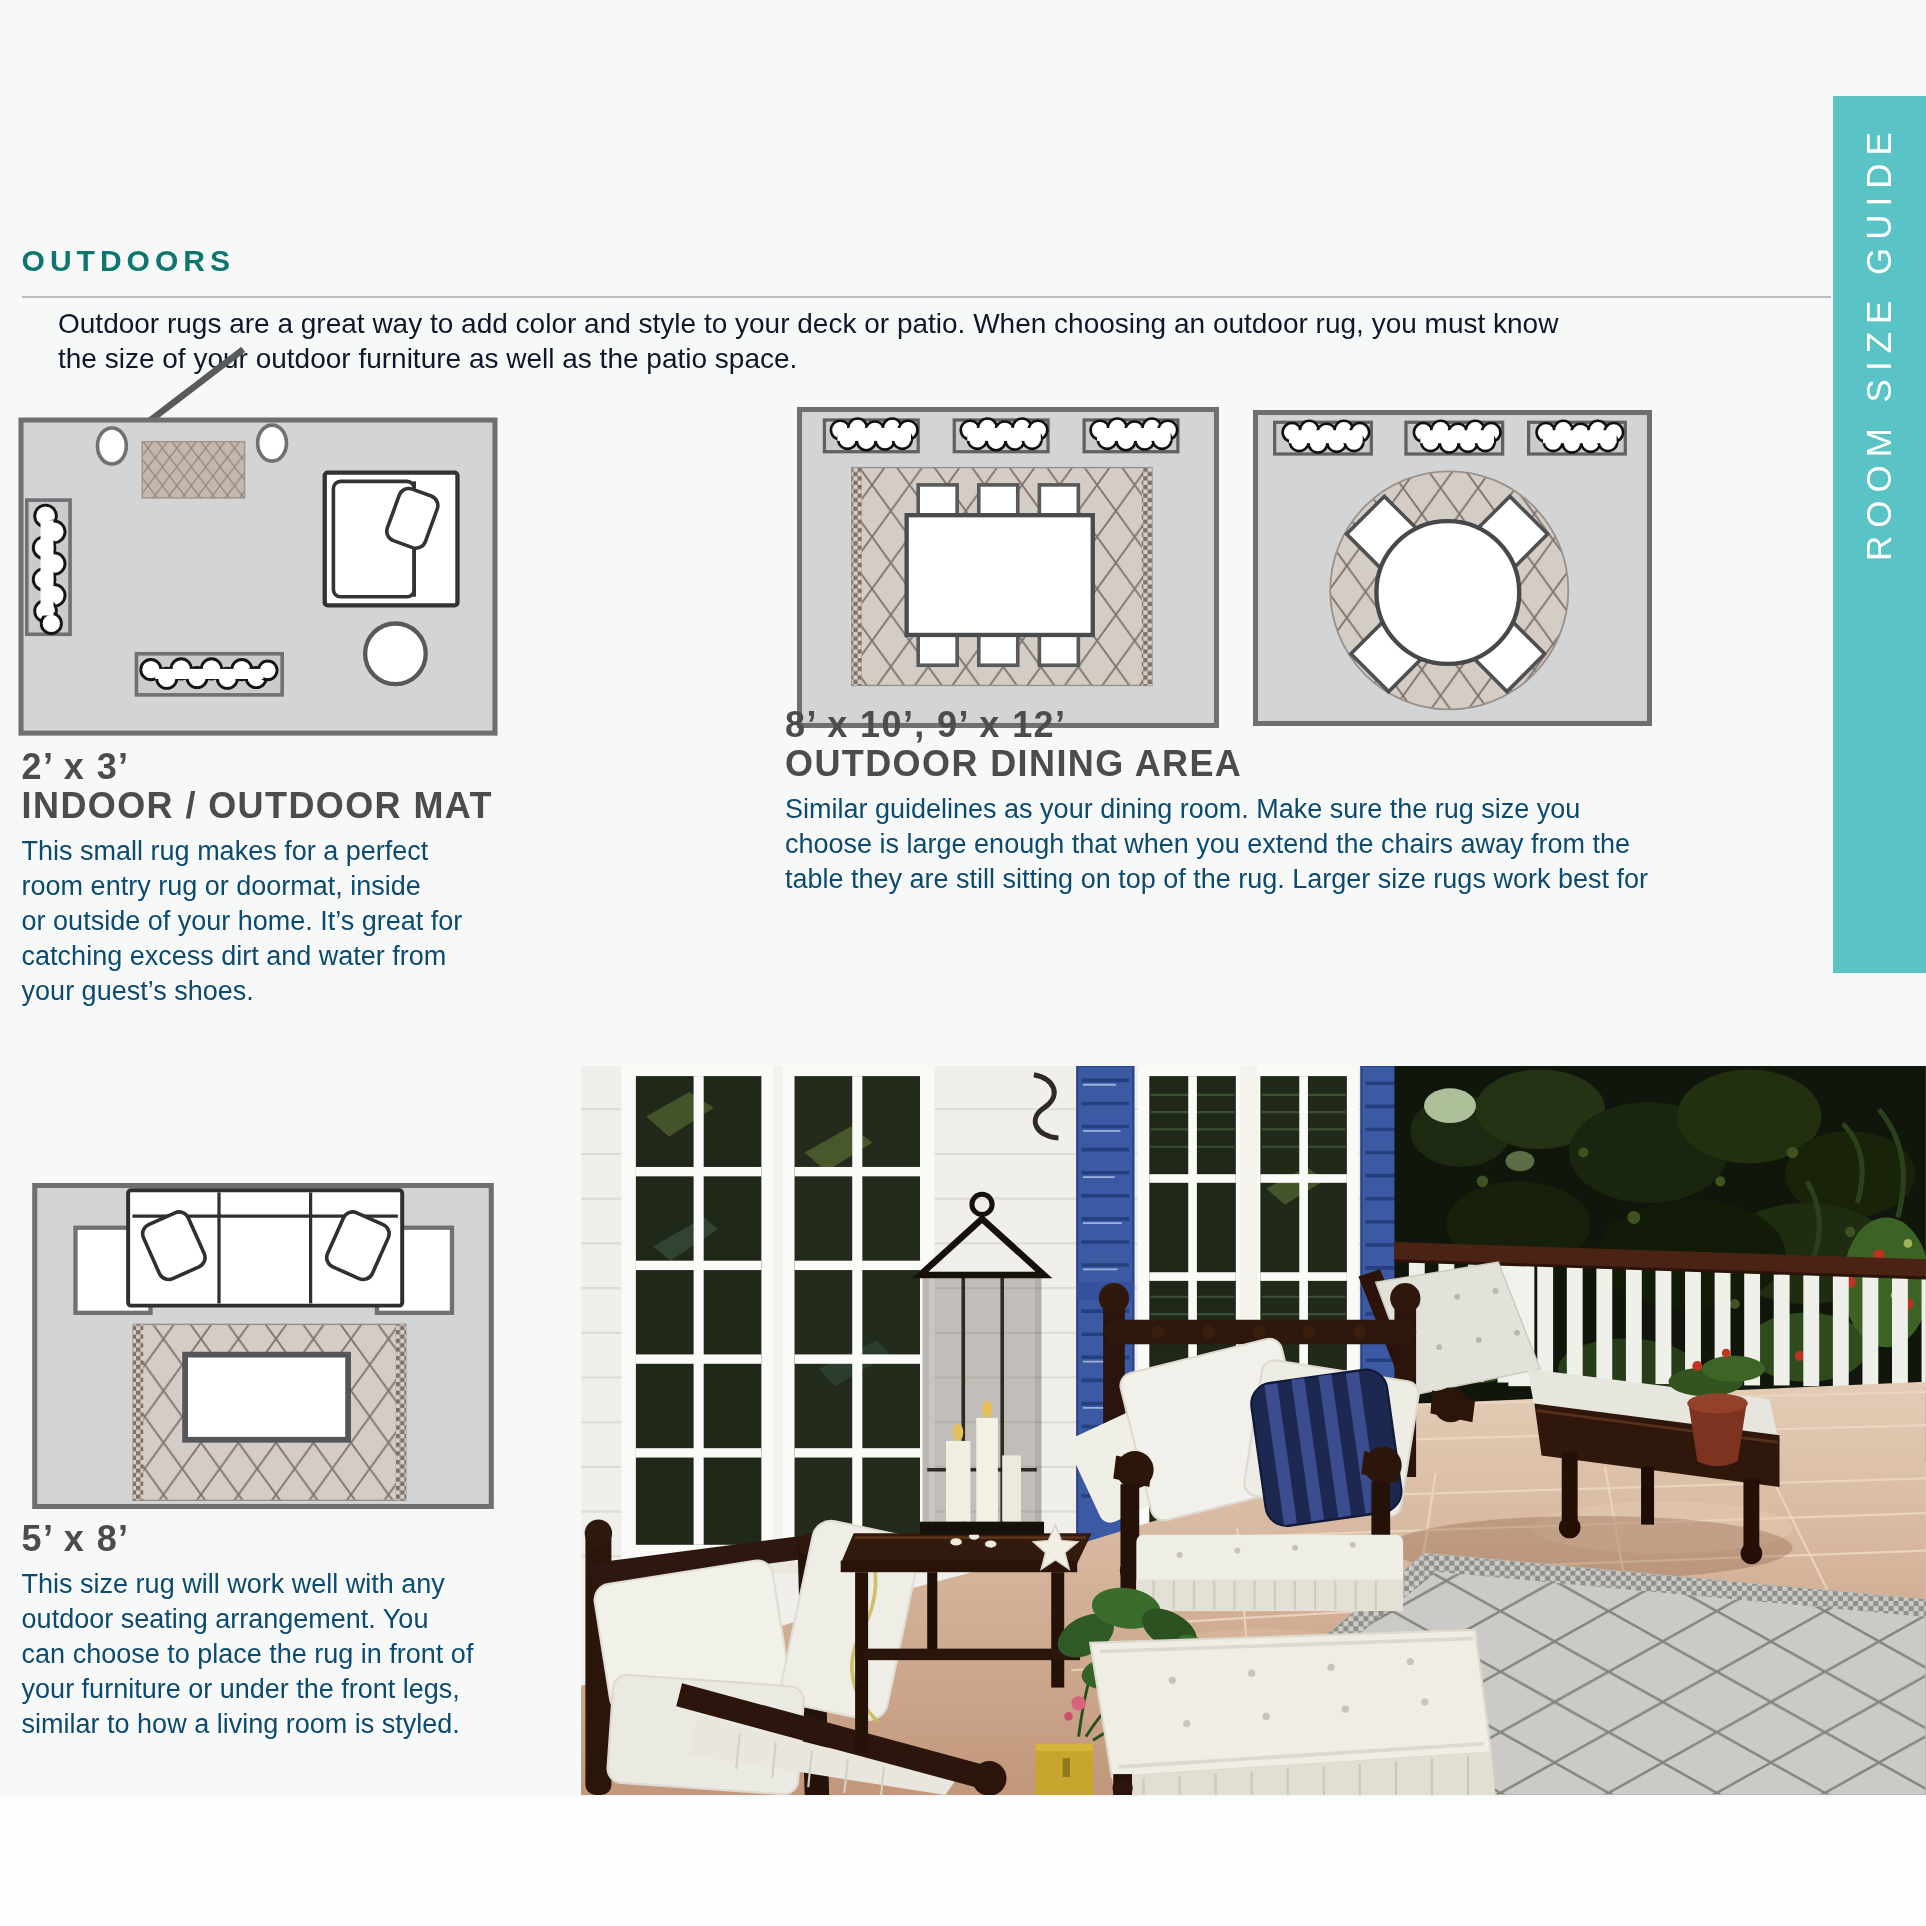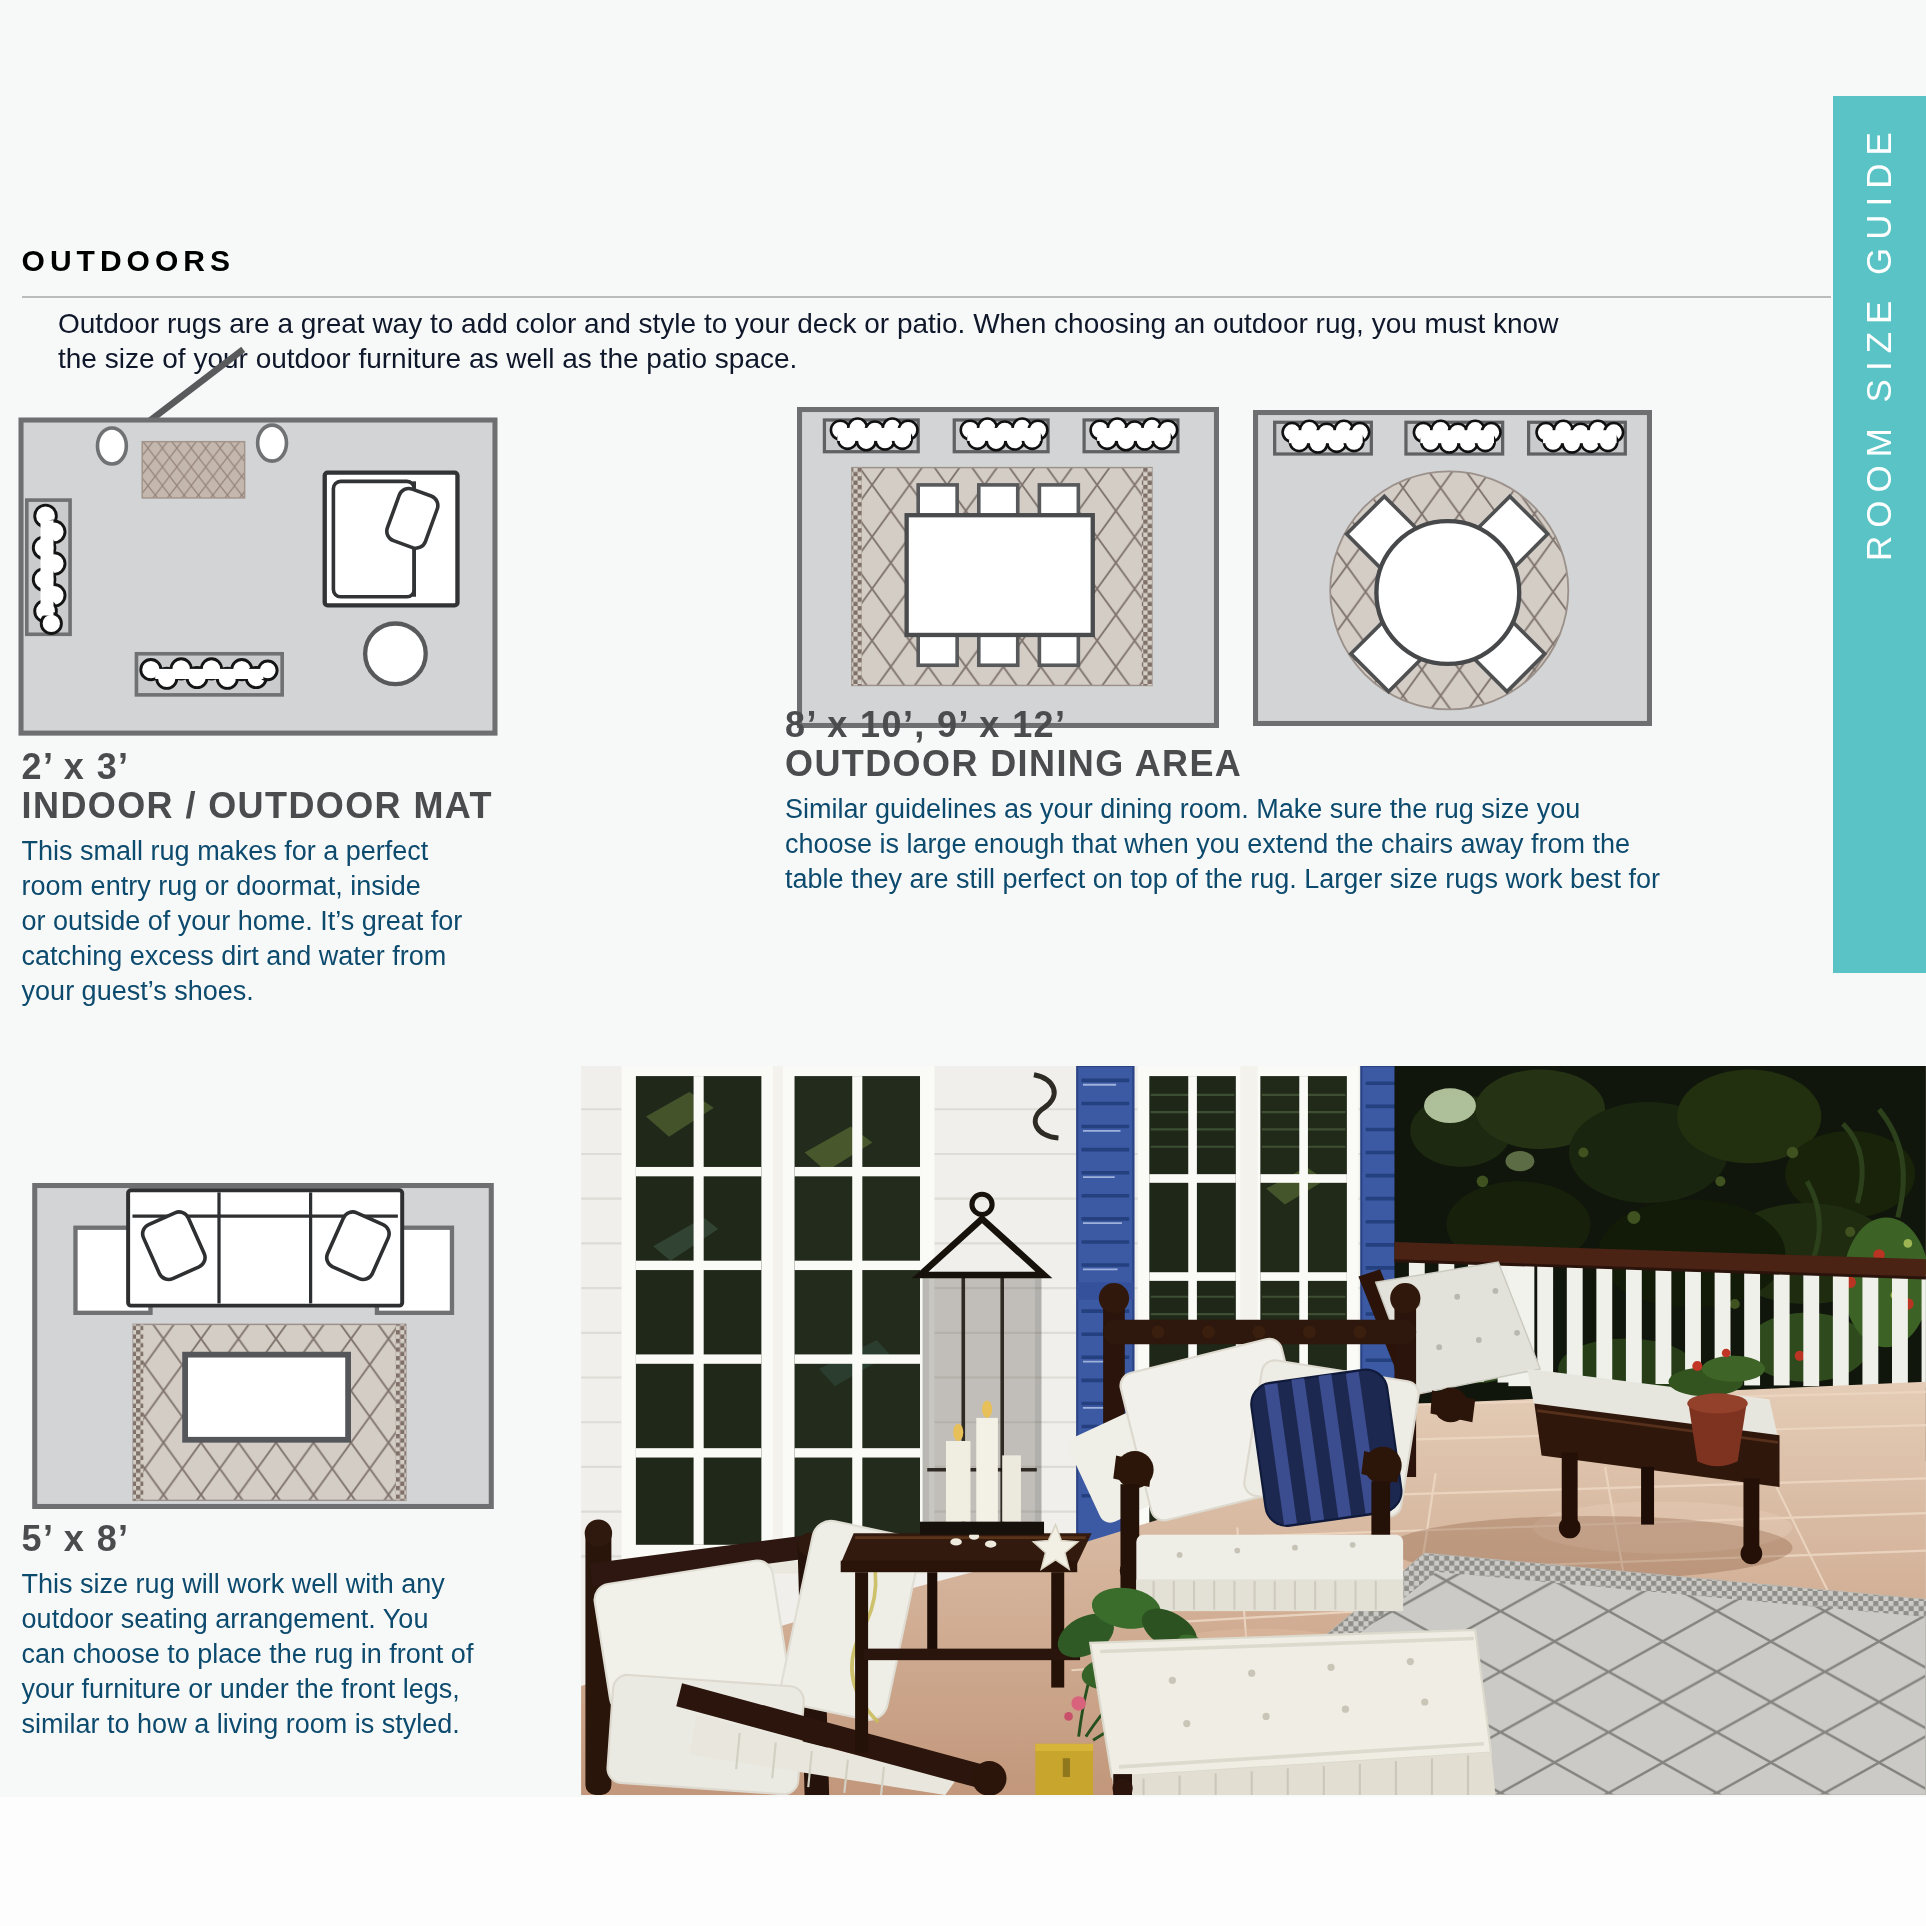--- a/index.html
+++ b/index.html
@@ -2,21 +2,21 @@
 <html style="font-size:11.5px"><head>
 <meta charset="utf-8">
 <style>
   html,body{margin:0;padding:0;background:#e8e8e8;}
   .page{position:relative;width:1926px;height:1926px;background:#f7f8f8;overflow:hidden;
         font-family:"Liberation Sans",sans-serif;}
   .banner{position:absolute;top:96px;right:0;width:93px;height:877px;background:#5ac3c5;}
   .banner-text{position:absolute;top:61px;left:26px;height:404px;writing-mode:vertical-rl;
         transform:rotate(180deg);font-size:35px;letter-spacing:8px;color:#ffffff;white-space:nowrap;}
   .page-title{position:absolute;left:21.6px;top:244px;margin:0;font-size:30px;font-weight:bold;
-        letter-spacing:5px;color:#000000;}
+        letter-spacing:5px;color:#0f766e;}
   .rule{position:absolute;left:21.6px;top:296px;width:1809px;height:2.2px;background:#babcbe;}
   .intro{position:absolute;left:58px;top:306px;font-size:28px;line-height:35px;color:#0f172a;}
   .intro div,.sec-body div{white-space:nowrap;}
   .sec{position:absolute;}
   .sec-size,.sec-title{font-weight:bold;font-size:36px;line-height:39px;letter-spacing:1.4px;color:#4b4c4e;}
   .sec-body{font-size:27px;line-height:35px;color:#0c4a6e;margin-top:8.7px;}
   .diagram,.photo{position:absolute;}
   .bottom-strip{position:absolute;left:0;top:1797px;width:1926px;height:129px;background:#fdfdfd;}
   svg{display:block;}
 </style>
@@ -199,21 +199,21 @@
         <div>your guest’s shoes.</div>
       </div>
   </div>
 
   <div class="sec" style="left:785px;top:705px;width:1038px;">
     <div class="sec-size">8’ x 10’, 9’ x 12’</div>
     <div class="sec-title">OUTDOOR DINING AREA</div>
     <div class="sec-body">
         <div>Similar guidelines as your dining room. Make sure the rug size you</div>
         <div>choose is large enough that when you extend the chairs away from the</div>
-        <div>table they are still perfect on top of the rug. Larger size rugs work best for</div>
+        <div>table they are still sitting on top of the rug. Larger size rugs work best for</div>
       </div>
   </div>
 
   <div class="diagram" style="left:32px;top:1183px;">
     <svg width="462" height="326" viewBox="0 0 640 452">
       <defs>
         <pattern id="lat4" width="52" height="72" patternUnits="userSpaceOnUse">
           <rect width="52" height="72" fill="#d4cdc6"></rect>
           <path d="M26,0 L52,36 L26,72 L0,36 Z" fill="none" stroke="#6f625c" stroke-width="2.6" opacity="0.85"></path>
         </pattern>

